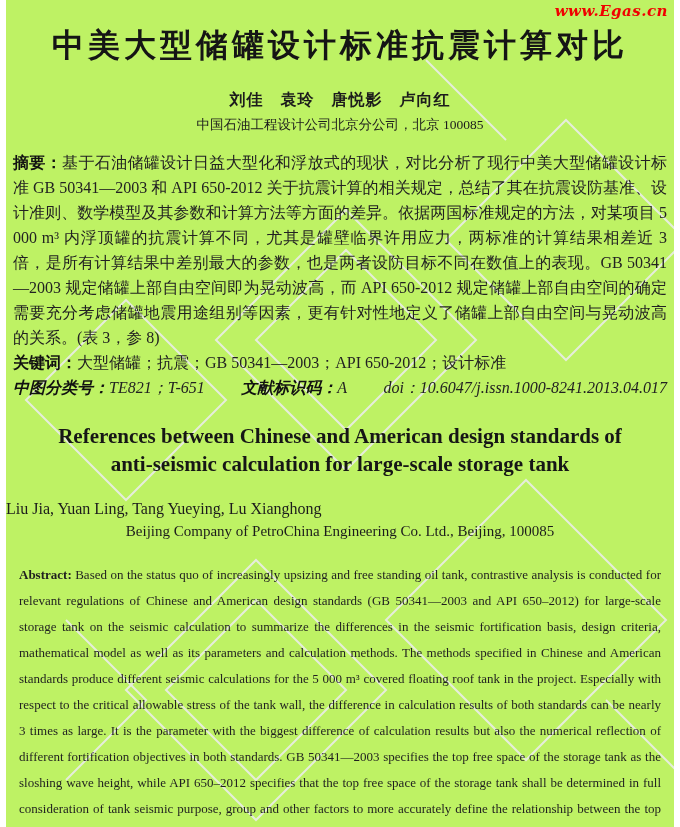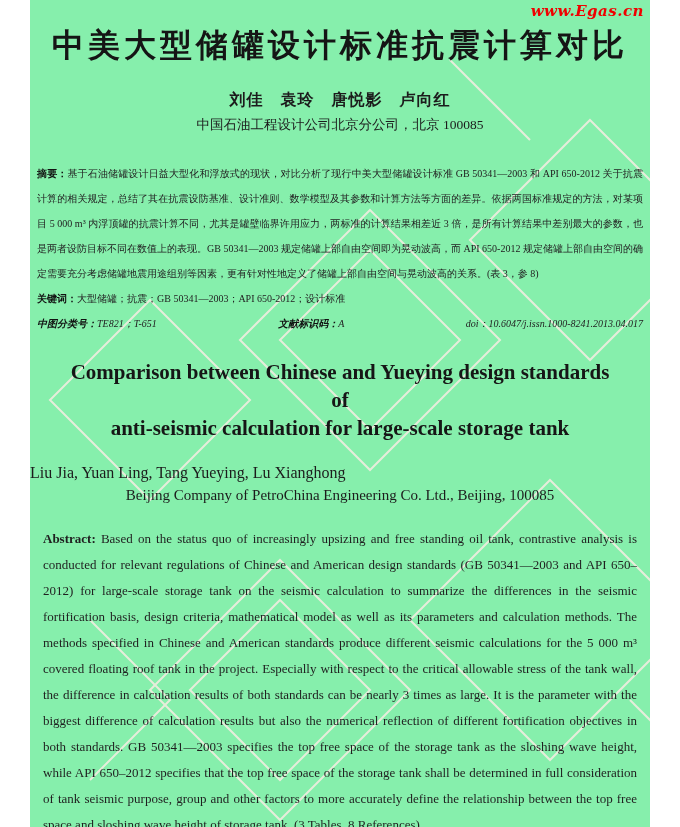--- a/index.html
+++ b/index.html
@@ -1,22 +1,22 @@
 <!DOCTYPE html>
 <html><head>
 <meta charset="utf-8">
 <style>
   * { margin: 0; padding: 0; box-sizing: border-box; }
   html, body { background: #ffffff; }
   .page {
     position: relative;
-    width: 620px;
+    width: 668px;
     height: 827px;
     margin: 0 auto;
-    background: #86efac;
+    background: #bef264;
     overflow: hidden;
     color: #1c1c1c;
     font-family: "Liberation Serif", "DejaVu Serif", serif;
   }
   .bg-watermark {
     position: absolute;
     inset: 0;
     z-index: 0;
     pointer-events: none;
   }
@@ -51,22 +51,22 @@
     margin-top: 22px;
     letter-spacing: 1px;
   }
   .cn-affiliation {
     text-align: center;
     font-size: 13.5px;
     margin-top: 5px;
   }
 
   .cn-block {
-    margin: 27px 7px 0 7px;
-    font-size: 10px;
+    margin: 16px 7px 0 7px;
+    font-size: 16px;
     line-height: 25px;
     text-align: justify;
     color: #222;
   }
   .cn-block b {
     font-family: "Liberation Sans", "DejaVu Sans", sans-serif;
     font-weight: bold;
     color: #111;
   }
   .cn-meta {
@@ -135,21 +135,21 @@
       <p class="cn-abstract"><b>摘要：</b><span>基于石油储罐设计日益大型化和浮放式的现状，对比分析了现行中美大型储罐设计标准 GB 50341—2003 和 API 650-2012 关于抗震计算的相关规定，总结了其在抗震设防基准、设计准则、数学模型及其参数和计算方法等方面的差异。依据两国标准规定的方法，对某项目 5 000 m³ 内浮顶罐的抗震计算不同，尤其是罐壁临界许用应力，两标准的计算结果相差近 3 倍，是所有计算结果中差别最大的参数，也是两者设防目标不同在数值上的表现。GB 50341—2003 规定储罐上部自由空间即为晃动波高，而 API 650-2012 规定储罐上部自由空间的确定需要充分考虑储罐地震用途组别等因素，更有针对性地定义了储罐上部自由空间与晃动波高的关系。(表 3，参 8)</span></p>
       <p class="cn-keywords"><b>关键词：</b><span>大型储罐；抗震；GB 50341—2003；API 650-2012；设计标准</span></p>
       <div class="cn-meta">
         <span><b>中图分类号：</b><span>TE821；T-651</span></span>
         <span><b>文献标识码：</b><span>A</span></span>
         <span><span>doi：</span><span>10.6047/j.issn.1000-8241.2013.04.017</span></span>
       </div>
     </div>
 
     <h2 class="en-title">
-      <span>Comparison between Chinese and Yueying design standards of</span><br>
+      <span>References between Chinese and American design standards of</span><br>
       <span>anti-seismic calculation for large-scale storage tank</span>
     </h2>
 
     <div class="en-authors">Liu Jia, Yuan Ling, Tang Yueying, Lu Xianghong</div>
     <div class="en-affiliation">Beijing Company of PetroChina Engineering Co. Ltd., Beijing, 100085</div>
 
     <p class="en-abstract"><b>Abstract:</b> <span>Based on the status quo of increasingly upsizing and free standing oil tank, contrastive analysis is conducted for relevant regulations of Chinese and American design standards (GB 50341—2003 and API 650–2012) for large-scale storage tank on the seismic calculation to summarize the differences in the seismic fortification basis, design criteria, mathematical model as well as its parameters and calculation methods. The methods specified in Chinese and American standards produce different seismic calculations for the 5 000 m³ covered floating roof tank in the project. Especially with respect to the critical allowable stress of the tank wall, the difference in calculation results of both standards can be nearly 3 times as large. It is the parameter with the biggest difference of calculation results but also the numerical reflection of different fortification objectives in both standards. GB 50341—2003 specifies the top free space of the storage tank as the sloshing wave height, while API 650–2012 specifies that the top free space of the storage tank shall be determined in full consideration of tank seismic purpose, group and other factors to more accurately define the relationship between the top free space and sloshing wave height of storage tank. (3 Tables, 8 References)</span></p>
 
   </div>
 </div>

